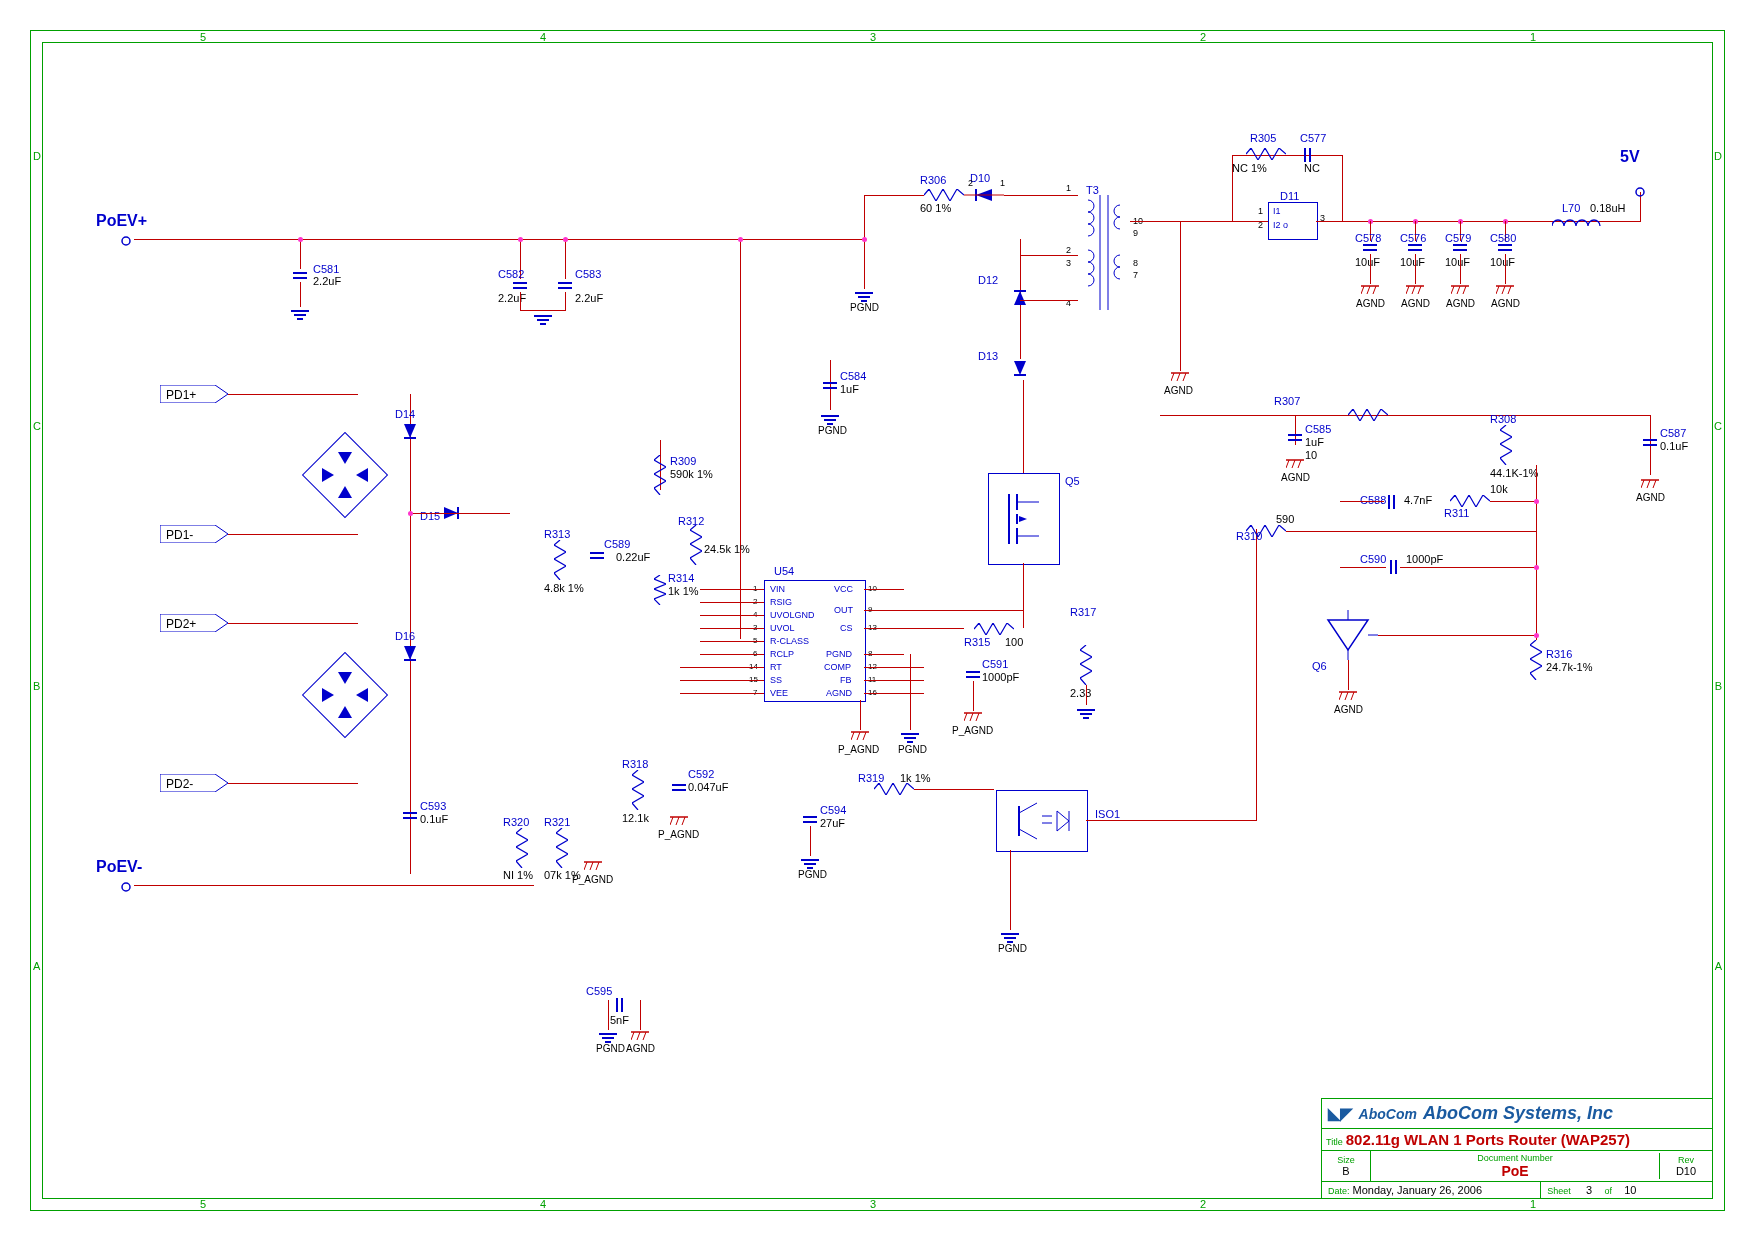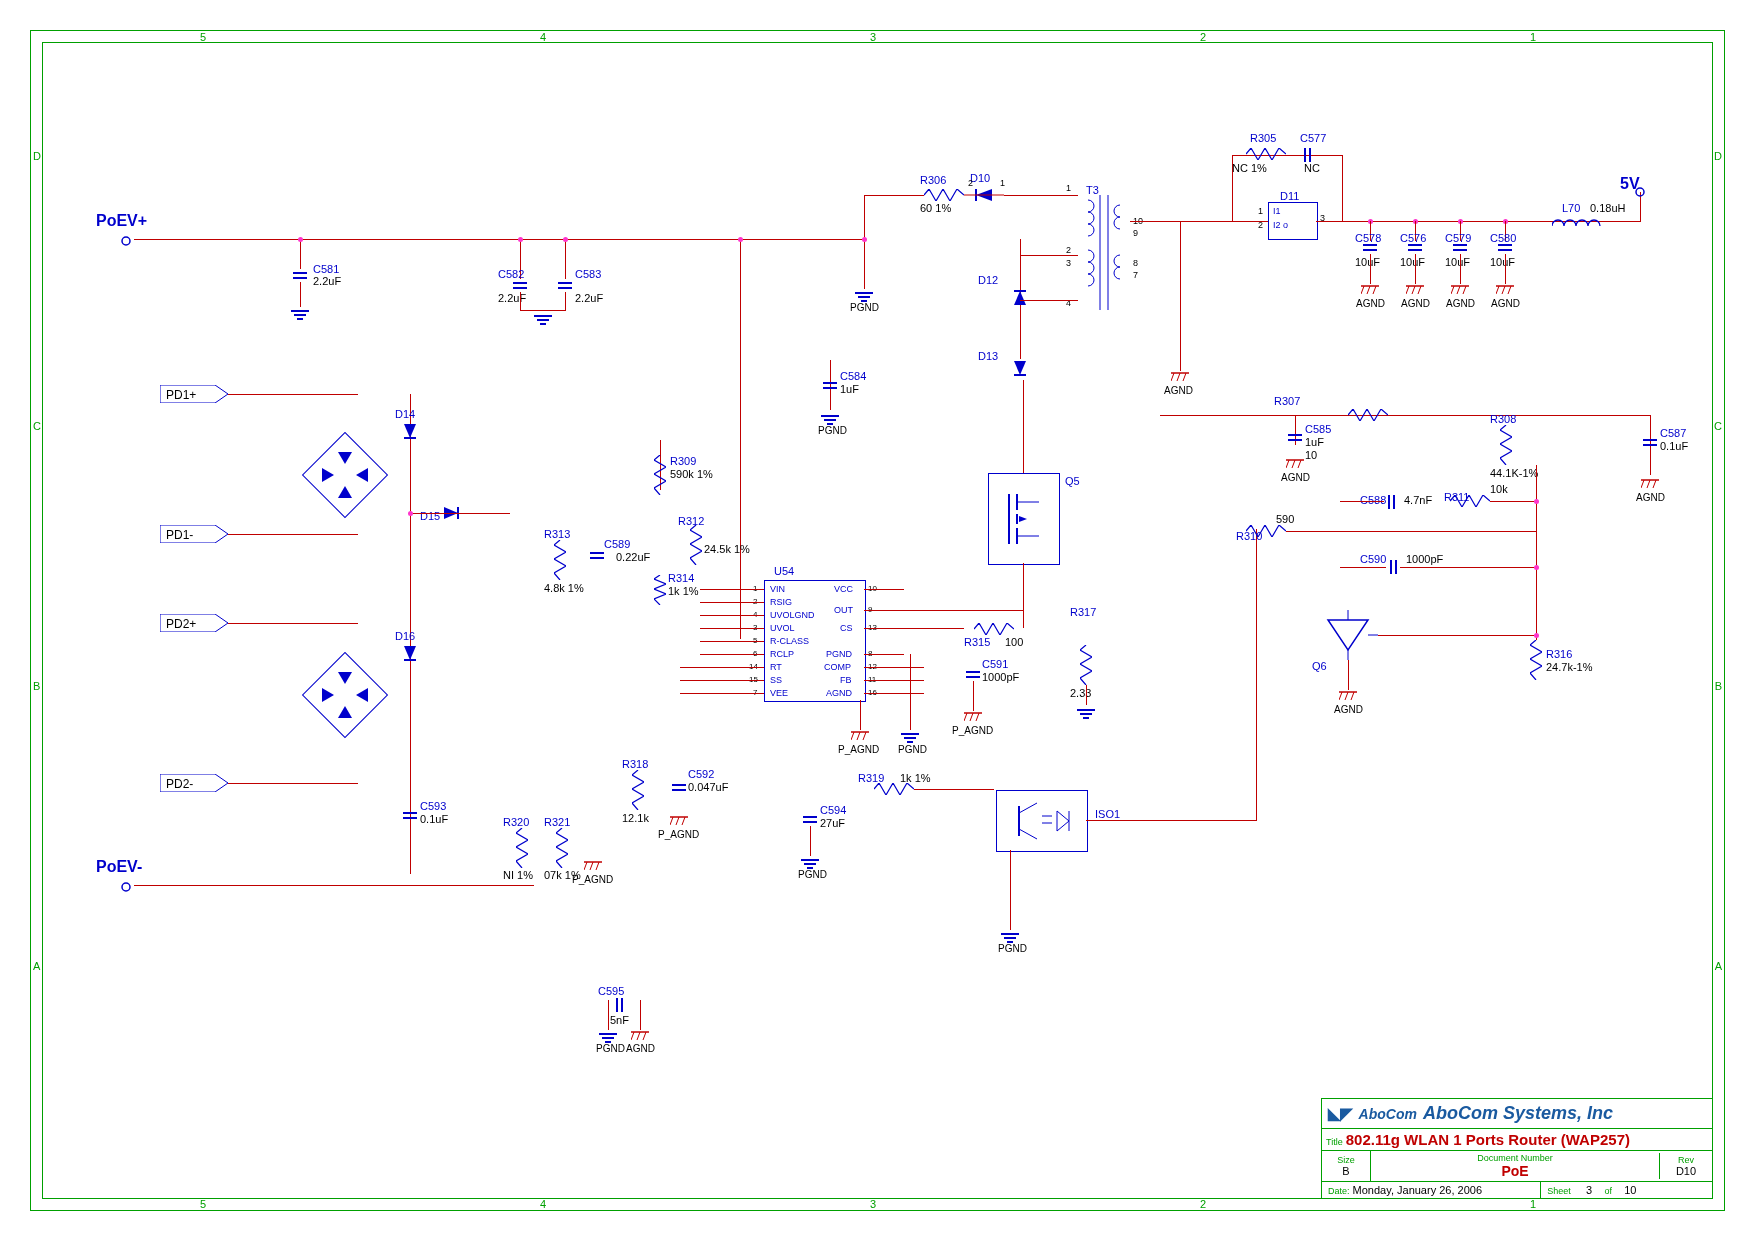--- a/index.html
+++ b/index.html
@@ -464,21 +464,21 @@
   </div>
   <span class="ref" style="left:1562px; top:202px">L70</span>
   <span class="val" style="left:1590px; top:202px">0.18uH</span>
   <div class="wire-h" style="left:1600px; top:221px; width:40px"></div>
   <div class="wire-v" style="left:1640px; top:192px; height:30px"></div>
   <div style="position:absolute; left:1635px; top:183px">
     <svg width="10" height="10">
         <circle cx="5" cy="5" r="4" fill="none" stroke="#0000cc" stroke-width="1.5"></circle>
       </svg>
   </div>
-  <span class="net-label" style="left:1620px; top:175px">5V</span>
+  <span class="net-label" style="left:1620px; top:148px">5V</span>
 
   <div class="port-in" style="left:160px; top:385px">
     <svg width="70" height="18">
         <polygon points="0,0 55,0 68,9 55,18 0,18" fill="none" stroke="#0000cc"></polygon>
       </svg>
   </div>
   <span class="port-label" style="left:166px; top:388px">PD1+</span>
   <div class="wire-h" style="left:228px; top:394px; width:130px"></div>
 
   <div class="port-in" style="left:160px; top:525px">
@@ -880,21 +880,21 @@
   <div class="wire-h" style="left:1286px; top:531px; width:250px"></div>
 
   <div class="cap-h" style="left:1384px; top:495px"></div>
   <span class="ref" style="left:1360px; top:494px">C588</span>
   <span class="val" style="left:1404px; top:494px">4.7nF</span>
   <div class="res-h" style="left:1450px; top:495px">
     <svg width="40" height="12">
         <polyline points="0,6 5,0 12,12 19,0 26,12 33,0 40,6" fill="none" stroke="#0000cc" stroke-width="1.2"></polyline>
       </svg>
   </div>
-  <span class="ref" style="left:1444px; top:491px">R311</span>
+  <span class="ref" style="left:1444px; top:507px">R311</span>
   <span class="val" style="left:1490px; top:483px">10k</span>
   <div class="wire-h" style="left:1340px; top:501px; width:44px"></div>
   <div class="wire-h" style="left:1490px; top:501px; width:46px"></div>
 
   <div class="cap-h" style="left:1386px; top:560px"></div>
   <span class="ref" style="left:1360px; top:553px">C590</span>
   <span class="val" style="left:1406px; top:553px">1000pF</span>
   <div class="wire-h" style="left:1340px; top:567px; width:46px"></div>
   <div class="wire-h" style="left:1400px; top:567px; width:136px"></div>
 
@@ -934,21 +934,21 @@
   <span class="net-label" style="left:96px; top:858px">PoEV-</span>
   <div class="port-in" style="left:120px; top:879px">
     <svg width="20" height="12">
         <circle cx="6" cy="6" r="4" fill="none" stroke="#0000cc" stroke-width="1.5"></circle>
       </svg>
   </div>
   <div class="wire-h" style="left:134px; top:885px; width:400px"></div>
 
   <div class="wire-v" style="left:608px; top:1000px; height:30px"></div>
   <div class="cap-h" style="left:612px; top:998px"></div>
-  <span class="ref" style="left:598px; top:985px">C595</span>
+  <span class="ref" style="left:586px; top:985px">C595</span>
   <span class="val" style="left:610px; top:1014px">5nF</span>
   <div class="wire-v" style="left:640px; top:1000px; height:30px"></div>
   <div class="gnd-pwr" style="left:599px; top:1030px">
     <svg width="18" height="12">
         <line x1="0" y1="2" x2="18" y2="2" stroke="#0000cc" stroke-width="2"></line>
         <line x1="3" y1="6" x2="15" y2="6" stroke="#0000cc" stroke-width="2"></line>
         <line x1="6" y1="10" x2="12" y2="10" stroke="#0000cc" stroke-width="2"></line>
       </svg>
   </div>
   <span class="gnd-label" style="left:596px; top:1043px">PGND</span>

